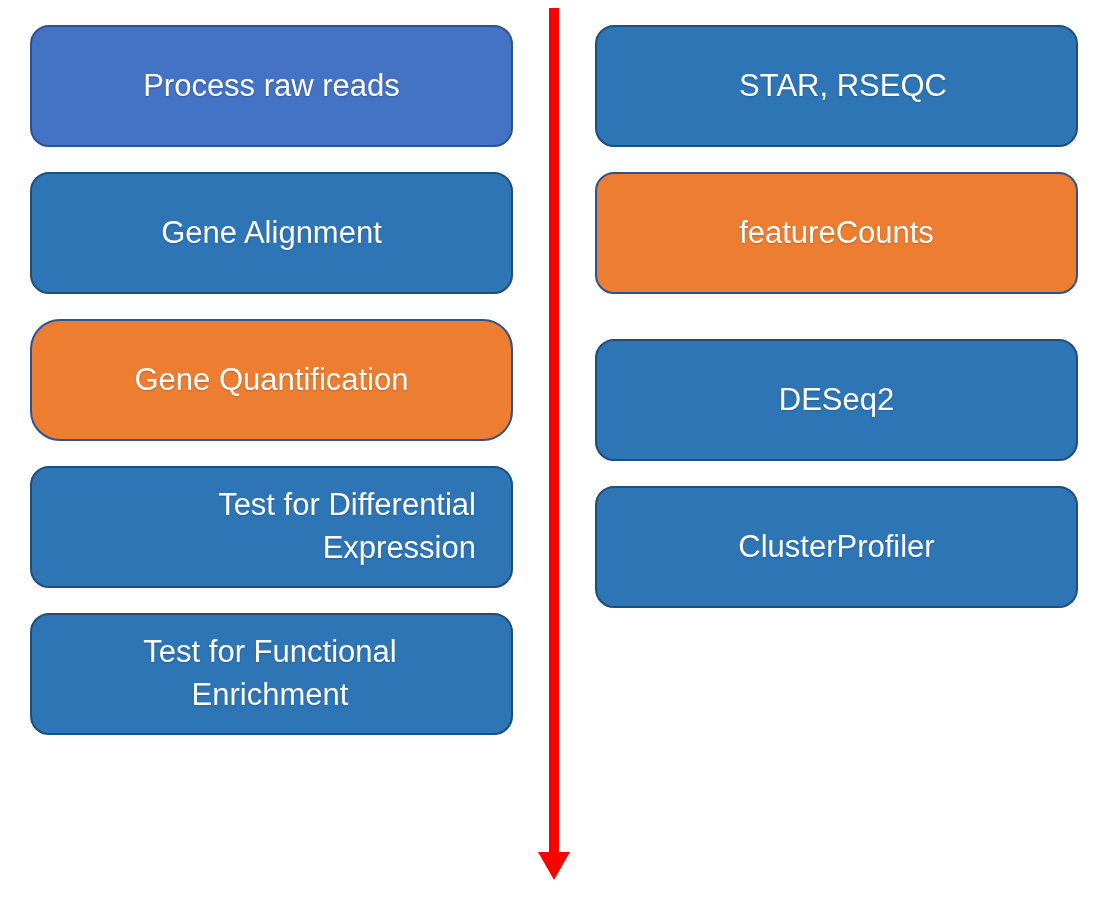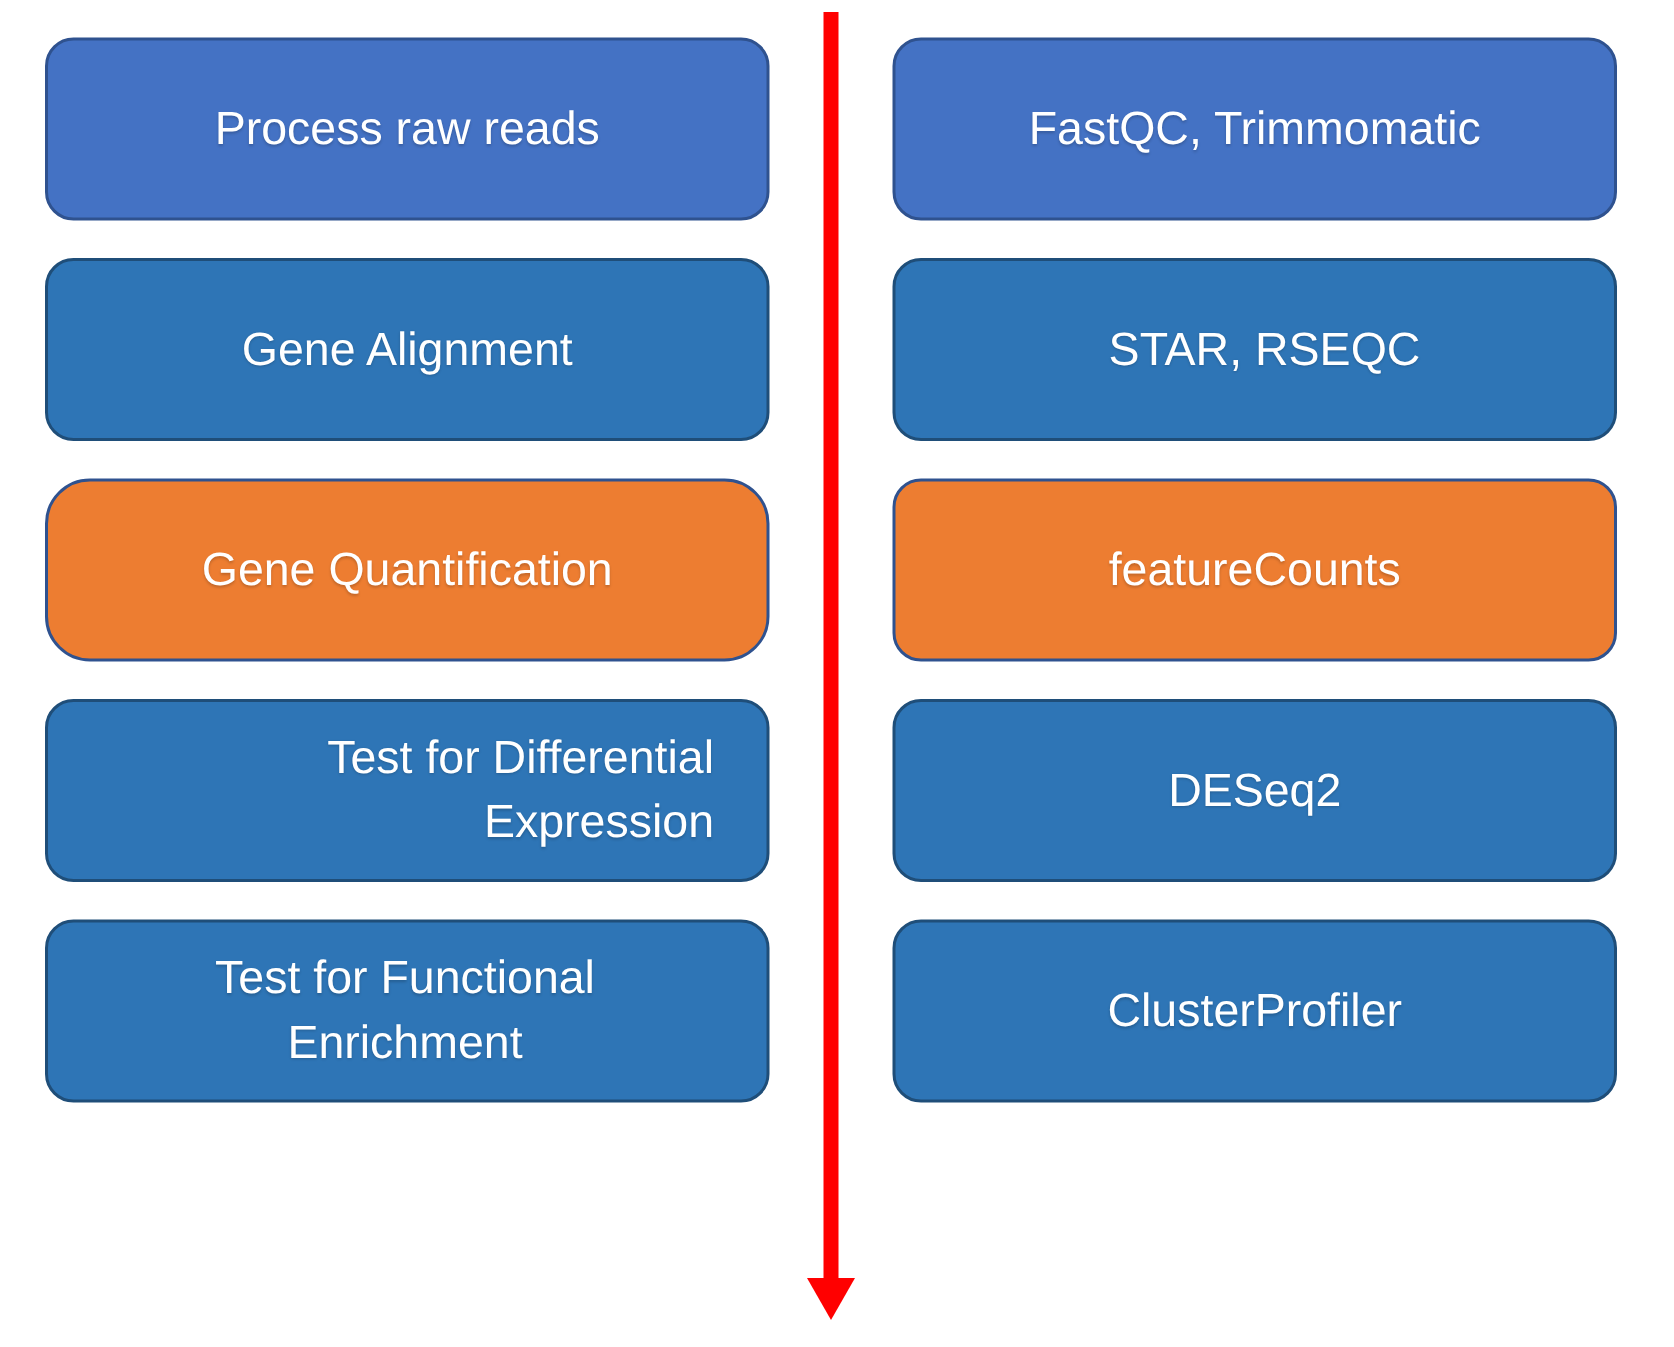--- a/index.html
+++ b/index.html
@@ -77,20 +77,19 @@
     <div class="box" style="background-color: rgb(46, 117, 182); border-color: rgb(31, 78, 121); text-align: right;">Test for Differential Expression</div>
     <div class="box" style="background-color: rgb(46, 117, 182); border-color: rgb(31, 78, 121); padding-left: 32px;">Test for Functional Enrichment</div>
   </div>
 
   <div class="arrow">
     <div class="arrow-line" style="background-color: rgb(255, 0, 0);"></div>
     <div class="arrow-head" style="background-color: rgb(255, 0, 0);"></div>
   </div>
 
   <div class="col col-right">
-    <div class="box" style="background-color: rgb(68, 114, 196); border-color: rgb(47, 82, 143);">FastQC, Trimmomatic</div>
     <div class="box" style="background-color: rgb(46, 117, 182); border-color: rgb(31, 78, 121); padding-left: 48px;">STAR, RSEQC</div>
     <div class="box" style="background-color: rgb(237, 125, 49); border-color: rgb(47, 82, 143); text-align: right;">featureCounts</div>
-    <div class="box" style="background-color: rgb(46, 117, 182); border-color: rgb(31, 78, 121);">DESeq2</div>
+    <div class="box" style="background-color: rgb(46, 117, 182); border-color: rgb(31, 78, 121); margin-top: 20px;">DESeq2</div>
     <div class="box" style="background-color: rgb(46, 117, 182); border-color: rgb(31, 78, 121);">ClusterProfiler</div>
   </div>
 
 </div>
 
 </body></html>

